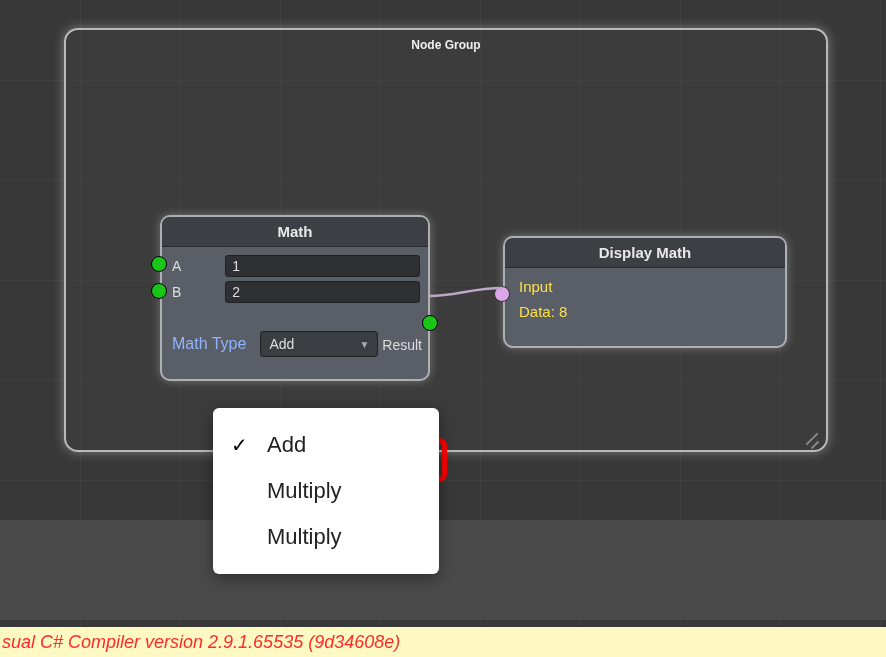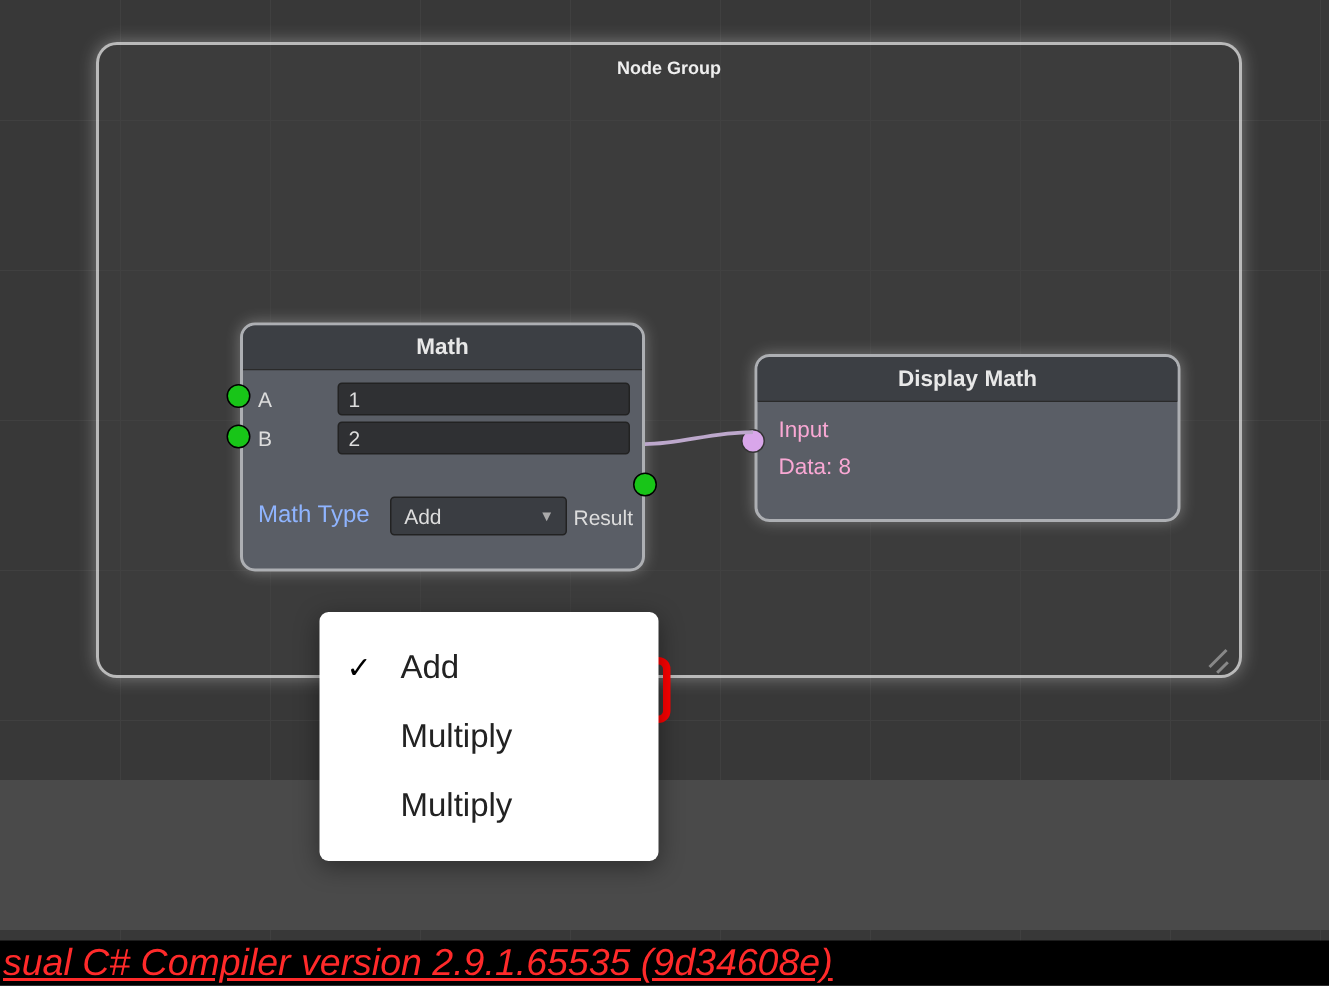--- a/index.html
+++ b/index.html
@@ -27,28 +27,27 @@
     right: 0;
     height: 100px;
     background: #4a4a4a;
   }
   .status-bar {
     position: absolute;
     bottom: 0;
     left: 0;
     right: 0;
     height: 30px;
-    background: #000000;
+    background: #fef9c3;
     color: #ff2a2a;
-    font-size: 25px;
+    font-size: 18px;
     font-style: italic;
     line-height: 30px;
     padding-left: 2px;
     white-space: nowrap;
-    text-decoration: underline;
   }
   .node-group {
     position: absolute;
     left: 64px;
     top: 28px;
     width: 764px;
     height: 424px;
     background: rgba(70,70,70,0.35);
     border: 2px solid rgba(255,255,255,0.65);
     box-shadow: 0 0 12px rgba(255,255,255,0.35);
@@ -196,21 +195,21 @@
     border-top: 18px solid #f00;
   }
   .display-node {
     left: 437px;
     top: 206px;
     width: 284px;
     height: 112px;
   }
   .display-body {
     padding: 10px 14px;
-    color: #f9a8d4;
+    color: #fde047;
     font-size: 15px;
     position: relative;
   }
   .display-body .lbl { margin-bottom: 8px; }
   .port.input { left: -11px; top: 48px; }
   .dropdown-menu {
     position: absolute;
     left: 213px;
     top: 408px;
     width: 226px;

